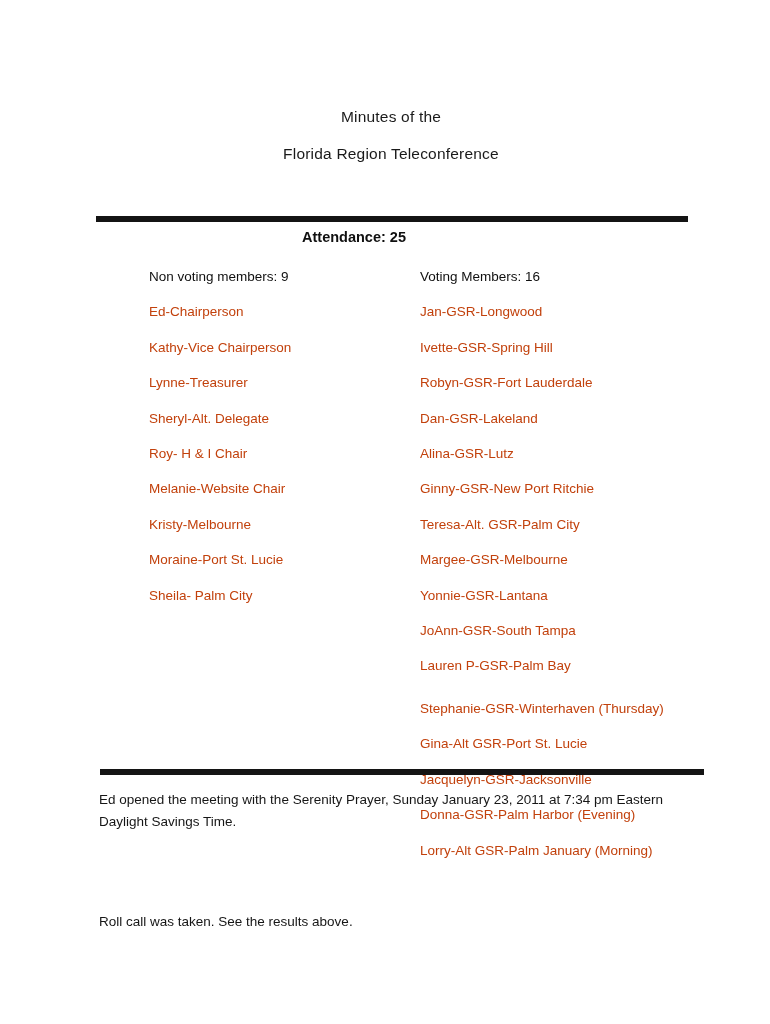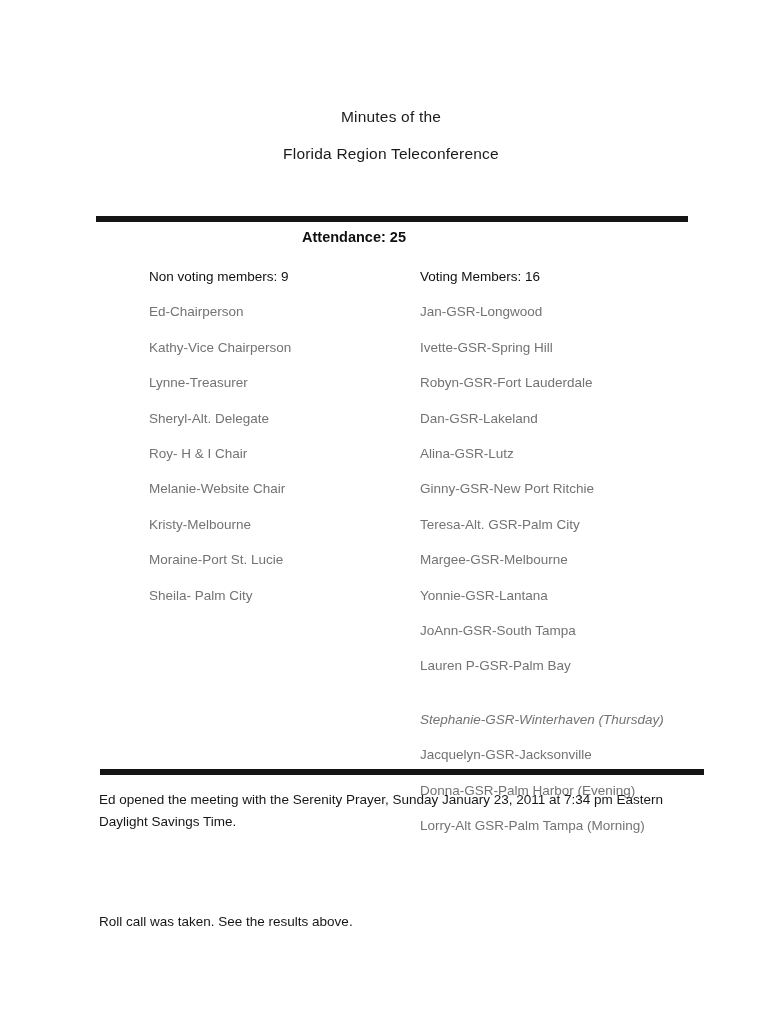--- a/index.html
+++ b/index.html
@@ -57,22 +57,22 @@
     line-height: 29.4px;
     white-space: nowrap;
   }
   .column-left { left: 137px; }
   .column-right { left: 408px; }
   .column-heading {
     font-weight: normal;
     font-size: 13.5px;
     color: #101010;
   }
-  .attendee { color: #737373; }
-  .gap-before { margin-top: 18px; font-style: italic; }
+  .attendee { color: #c2410c; }
+  .gap-before { margin-top: 7px; }
   .body-paragraph {
     position: absolute;
     left: 90px;
     width: 608px;
     font-size: 13.5px;
     line-height: 21.5px;
     color: #161616;
   }
   .paragraph-1 { top: 780px; }
   .paragraph-2 { top: 874px; margin-top: 28px; }
@@ -111,23 +111,24 @@
     <div class="attendee">Robyn-GSR-Fort Lauderdale</div>
     <div class="attendee">Dan-GSR-Lakeland</div>
     <div class="attendee">Alina-GSR-Lutz</div>
     <div class="attendee">Ginny-GSR-New Port Ritchie</div>
     <div class="attendee">Teresa-Alt. GSR-Palm City</div>
     <div class="attendee">Margee-GSR-Melbourne</div>
     <div class="attendee">Yonnie-GSR-Lantana</div>
     <div class="attendee">JoAnn-GSR-South Tampa</div>
     <div class="attendee">Lauren P-GSR-Palm Bay</div>
     <div class="attendee gap-before">Stephanie-GSR-Winterhaven (Thursday)</div>
+    <div class="attendee">Gina-Alt GSR-Port St. Lucie</div>
     <div class="attendee">Jacquelyn-GSR-Jacksonville</div>
     <div class="attendee">Donna-GSR-Palm Harbor (Evening)</div>
-    <div class="attendee">Lorry-Alt GSR-Palm Tampa (Morning)</div>
+    <div class="attendee">Lorry-Alt GSR-Palm January (Morning)</div>
   </div>
 
   <div class="rule rule-bottom"></div>
 
   <div class="body-paragraph paragraph-1">Ed opened the meeting with the Serenity Prayer, Sunday January 23, 2011 at 7:34 pm Eastern Daylight Savings Time.</div>
   <div class="body-paragraph paragraph-2">Roll call was taken. See the results above.</div>
 
 </div>
 
 </body></html>

